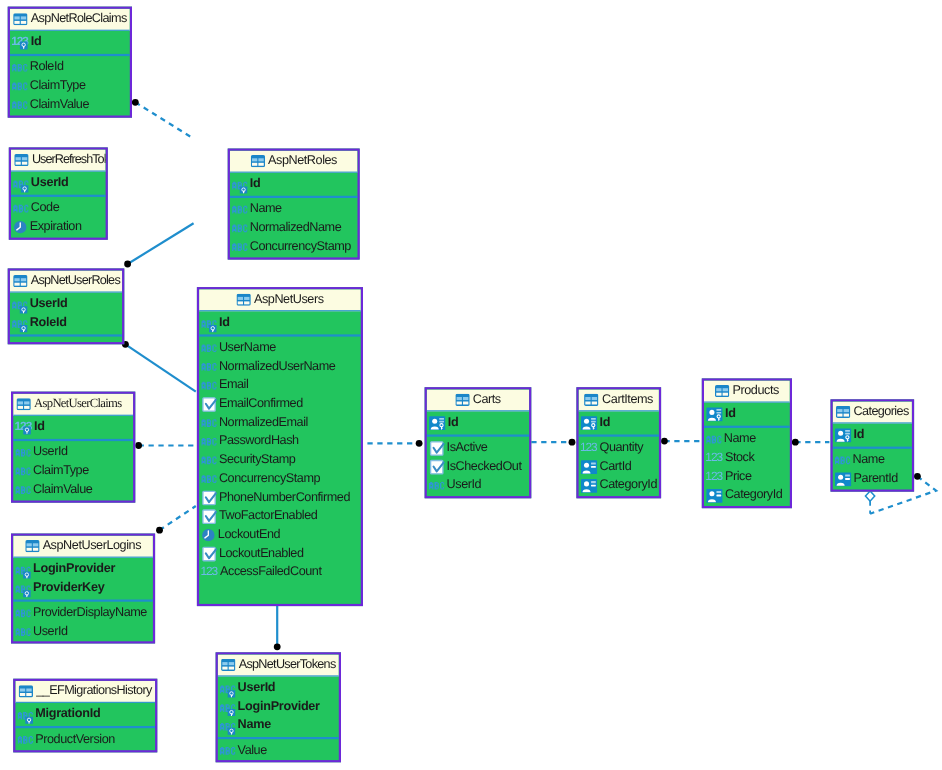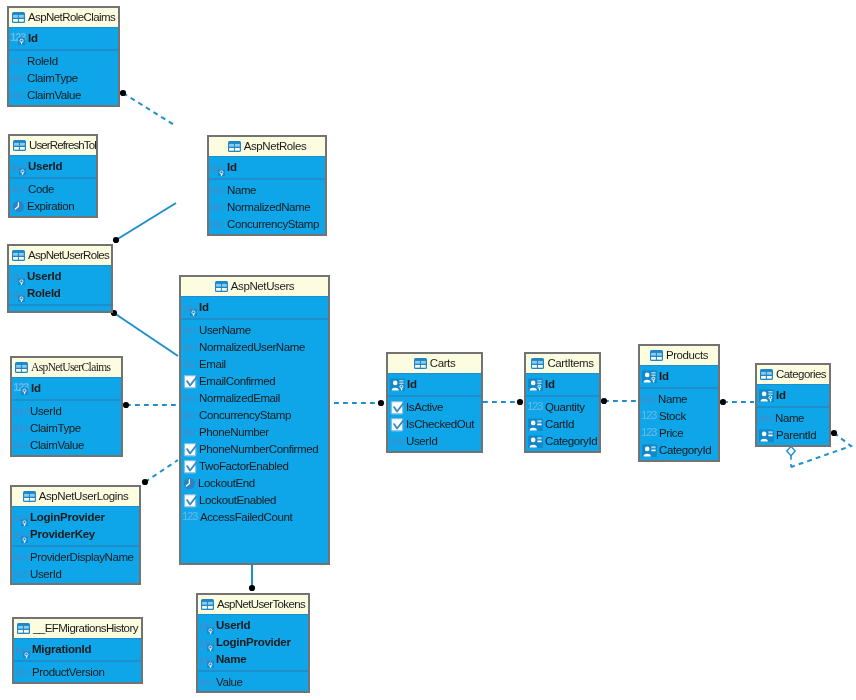--- a/index.html
+++ b/index.html
@@ -1,21 +1,21 @@
 <!DOCTYPE html>
 <html><head>
 <meta charset="utf-8">
 <title>Database ER Diagram</title>
 <style>
   html,body{margin:0;padding:0;background:#ffffff;}
   body{width:856px;height:700px;position:relative;overflow:hidden;
        font-family:"Liberation Sans",sans-serif;}
   #diagram{position:absolute;left:0;top:0;width:856px;height:700px;background:#fff;}
   #links{position:absolute;left:0;top:0;width:856px;height:700px;}
-  .tbl{position:absolute;border:2px solid #737373;background:#0ea5e9;box-sizing:border-box;overflow:hidden;}
+  .tbl{position:absolute;border:2px solid #6d28d9;background:#22c55e;box-sizing:border-box;overflow:hidden;}
   .thdr{background:#fcfce1;border-bottom:1px solid #1f8ecd;height:20px;display:flex;
         align-items:center;justify-content:center;gap:3px;font-size:11.5px;letter-spacing:-0.4px;color:#1b1b1b;
         padding:0 3px;box-sizing:border-box;line-height:1;}
   .thdr .tname{position:relative;top:0px;}
   .sec{border-bottom:2px solid #1f8ecd;box-sizing:border-box;padding:2.2px 0 2px 0;}
   .sec.last{border-bottom:none;padding-bottom:0;}
   .sec.empty{padding:0;height:2px;}
   .row{display:flex;align-items:center;gap:2px;height:17px;padding-left:2px;
        font-size:11.5px;letter-spacing:-0.4px;color:#1b1b1b;white-space:nowrap;line-height:1;}
   .row.pk{font-weight:bold;letter-spacing:-0.25px;}
@@ -456,21 +456,21 @@
             <g fill="#2e96d4" fill-rule="evenodd" transform="translate(0,3.1)">
               <path d="M1.0 0 h2.0 v0.9 h1.0 v6.1 h-1.1 v-1.2 h-1.8 v1.2 h-1.1 v-6.1 h1.0 z M1.35 2.5 h1.3 v1.5 h-1.3 z"></path>
               <path d="M5.0 0 h2.9 v0.9 h1.0 v5.2 h-1.0 v0.9 h-2.9 z M6.5 1.2 h1.25 v1.55 h-1.25 z M6.5 4.25 h1.25 v1.55 h-1.25 z"></path>
               <path d="M11.0 0 h2.2 v0.9 h0.8 v1.5 h-1.2 v-1.3 h-1.6 v4.8 h1.6 v-1.3 h1.2 v1.5 h-0.8 v0.9 h-2.2 v-0.9 h-1.0 v-5.2 h1.0 z"></path>
             </g>
           </svg>
           <span>ConcurrencyStamp</span>
         </div>
       </div>
     </div>
-    <div class="tbl" style="left: 179px; top: 275px; width: 151px; height: 290px;">
+    <div class="tbl" style="left: 179px; top: 261px; width: 151px; height: 290px;">
       <div class="thdr" style="justify-content:center">
         <svg class="hic" viewBox="0 0 13 11">
           <rect x="0" y="0" width="13" height="11" rx="1.6" fill="#1b86c8"></rect>
           <rect x="1.1" y="2.9" width="4.8" height="2.8" fill="#8ccbee"></rect>
           <rect x="6.9" y="2.9" width="4.9" height="2.8" fill="#8ccbee"></rect>
           <rect x="1.1" y="7.0" width="4.8" height="2.7" fill="#fcfcef"></rect>
           <rect x="6.9" y="7.0" width="4.9" height="2.7" fill="#fcfcef"></rect>
         </svg>
         <span class="tname">AspNetUsers</span>
       </div>
@@ -541,31 +541,41 @@
           <span>NormalizedEmail</span>
         </div>
         <div class="row">
           <svg class="icabc" viewBox="0 0 14 13">
             <g fill="#2e96d4" fill-rule="evenodd" transform="translate(0,3.1)">
               <path d="M1.0 0 h2.0 v0.9 h1.0 v6.1 h-1.1 v-1.2 h-1.8 v1.2 h-1.1 v-6.1 h1.0 z M1.35 2.5 h1.3 v1.5 h-1.3 z"></path>
               <path d="M5.0 0 h2.9 v0.9 h1.0 v5.2 h-1.0 v0.9 h-2.9 z M6.5 1.2 h1.25 v1.55 h-1.25 z M6.5 4.25 h1.25 v1.55 h-1.25 z"></path>
               <path d="M11.0 0 h2.2 v0.9 h0.8 v1.5 h-1.2 v-1.3 h-1.6 v4.8 h1.6 v-1.3 h1.2 v1.5 h-0.8 v0.9 h-2.2 v-0.9 h-1.0 v-5.2 h1.0 z"></path>
             </g>
           </svg>
+          <span>PasswordHash</span>
+        </div>
+        <div class="row">
+          <svg class="icabc" viewBox="0 0 14 13">
+            <g fill="#2e96d4" fill-rule="evenodd" transform="translate(0,3.1)">
+              <path d="M1.0 0 h2.0 v0.9 h1.0 v6.1 h-1.1 v-1.2 h-1.8 v1.2 h-1.1 v-6.1 h1.0 z M1.35 2.5 h1.3 v1.5 h-1.3 z"></path>
+              <path d="M5.0 0 h2.9 v0.9 h1.0 v5.2 h-1.0 v0.9 h-2.9 z M6.5 1.2 h1.25 v1.55 h-1.25 z M6.5 4.25 h1.25 v1.55 h-1.25 z"></path>
+              <path d="M11.0 0 h2.2 v0.9 h0.8 v1.5 h-1.2 v-1.3 h-1.6 v4.8 h1.6 v-1.3 h1.2 v1.5 h-0.8 v0.9 h-2.2 v-0.9 h-1.0 v-5.2 h1.0 z"></path>
+            </g>
+          </svg>
+          <span>SecurityStamp</span>
+        </div>
+        <div class="row">
+          <svg class="icabc" viewBox="0 0 14 13">
+            <g fill="#2e96d4" fill-rule="evenodd" transform="translate(0,3.1)">
+              <path d="M1.0 0 h2.0 v0.9 h1.0 v6.1 h-1.1 v-1.2 h-1.8 v1.2 h-1.1 v-6.1 h1.0 z M1.35 2.5 h1.3 v1.5 h-1.3 z"></path>
+              <path d="M5.0 0 h2.9 v0.9 h1.0 v5.2 h-1.0 v0.9 h-2.9 z M6.5 1.2 h1.25 v1.55 h-1.25 z M6.5 4.25 h1.25 v1.55 h-1.25 z"></path>
+              <path d="M11.0 0 h2.2 v0.9 h0.8 v1.5 h-1.2 v-1.3 h-1.6 v4.8 h1.6 v-1.3 h1.2 v1.5 h-0.8 v0.9 h-2.2 v-0.9 h-1.0 v-5.2 h1.0 z"></path>
+            </g>
+          </svg>
           <span>ConcurrencyStamp</span>
-        </div>
-        <div class="row">
-          <svg class="icabc" viewBox="0 0 14 13">
-            <g fill="#2e96d4" fill-rule="evenodd" transform="translate(0,3.1)">
-              <path d="M1.0 0 h2.0 v0.9 h1.0 v6.1 h-1.1 v-1.2 h-1.8 v1.2 h-1.1 v-6.1 h1.0 z M1.35 2.5 h1.3 v1.5 h-1.3 z"></path>
-              <path d="M5.0 0 h2.9 v0.9 h1.0 v5.2 h-1.0 v0.9 h-2.9 z M6.5 1.2 h1.25 v1.55 h-1.25 z M6.5 4.25 h1.25 v1.55 h-1.25 z"></path>
-              <path d="M11.0 0 h2.2 v0.9 h0.8 v1.5 h-1.2 v-1.3 h-1.6 v4.8 h1.6 v-1.3 h1.2 v1.5 h-0.8 v0.9 h-2.2 v-0.9 h-1.0 v-5.2 h1.0 z"></path>
-            </g>
-          </svg>
-          <span>PhoneNumber</span>
         </div>
         <div class="row">
           <svg class="iccb" viewBox="0 0 14 14">
             <rect x="1.45" y="0.65" width="11.2" height="12.1" rx="0.8" fill="#ffffff" stroke="#83bde2" stroke-width="1.25"></rect>
             <path d="M4.1 6.1 L7.0 10.5 L13.4 2.4" fill="none" stroke="#3a8cc4" stroke-width="1.85" stroke-linecap="round" stroke-linejoin="round"></path>
           </svg>
           <span>PhoneNumberConfirmed</span>
         </div>
         <div class="row">
           <svg class="iccb" viewBox="0 0 14 14">

